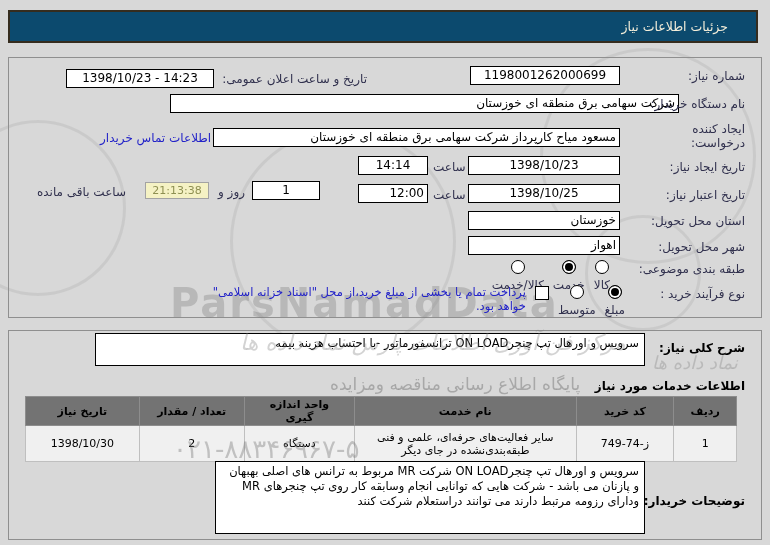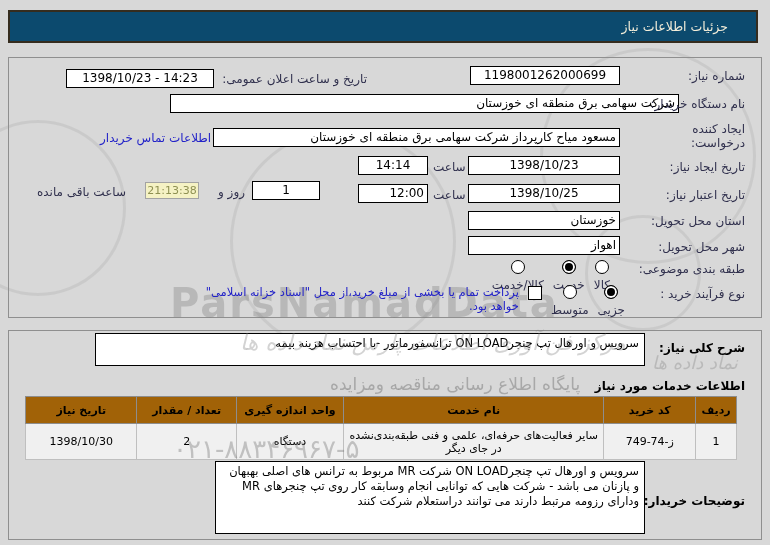--- a/index.html
+++ b/index.html
@@ -38,21 +38,21 @@
   .checkbox{width:12px;height:12px;border:1px solid #000;background:#fff;flex:0 0 auto;margin-top:1px;}
   .bluenote{font-size:11.5px;color:#2323c8;line-height:14px;width:332px;text-align:right;}
 
   
   .tabox{position:absolute;background:#fff;border:1px solid #000;box-sizing:border-box;font-size:11.5px;
     color:#000;padding:2px 5px;text-align:right;line-height:15px;overflow:hidden;z-index:2;}
 
   
   .svc-table{position:absolute;left:25px;top:396px;width:712px;border-collapse:collapse;z-index:2;
     font-size:11px;color:#000;}
-  .svc-table th{background:#a16207;border:1px solid #8d8d8d;font-weight:bold;height:24px;padding:1px 5px;}
+  .svc-table th{background:#737373;border:1px solid #8d8d8d;font-weight:bold;height:24px;padding:1px 16px;}
   .svc-table td{background:#f0f0f0;border:1px solid #bfbfbf;height:33px;text-align:center;padding:1px 4px;}
 
   
   .wm{position:absolute;pointer-events:none;color:rgba(120,120,120,0.35);z-index:1;}
   .wm-circle{position:absolute;border:3px solid rgba(128,128,128,0.15);border-radius:50%;pointer-events:none;z-index:0;}
   .wm.over{z-index:4;}
 </style>
 </head>
 <body>
 
@@ -92,21 +92,21 @@
   <span class="lbl" style="left:433px;top:160px;">ساعت</span>
   <div class="fld center ltr" style="left:358px;top:156px;width:70px;">14:14</div>
 
   <span class="lbl" style="right:25px;top:188px;">تاریخ اعتبار نیاز:</span>
   <div class="fld center" style="left:468px;top:184px;width:152px;">1398/10/25</div>
   <span class="lbl" style="left:433px;top:188px;">ساعت</span>
   <div class="fld center ltr" style="left:358px;top:184px;width:70px;text-align:right;">12:00</div>
 
   <div class="fld center" style="left:252px;top:181px;width:68px;">1</div>
   <span class="lbl" style="left:218px;top:185px;">روز و</span>
-  <div class="timer ltr" style="left:145px;top:182px;width:54px;">21:13:38</div>
+  <div class="timer ltr" style="left:145px;top:182px;width:64px;">21:13:38</div>
   <span class="lbl" style="left:37px;top:185px;">ساعت باقی مانده</span>
 
   <span class="lbl" style="right:25px;top:214px;">استان محل تحویل:</span>
   <div class="fld rt" style="left:468px;top:211px;width:152px;">خوزستان</div>
 
   <span class="lbl" style="right:25px;top:240px;">شهر محل تحویل:</span>
   <div class="fld rt" style="left:468px;top:236px;width:152px;">اهواز</div>
 
   <span class="lbl" style="right:25px;top:262px;">طبقه بندی موضوعی:</span>
   <div class="optrow" style="right:160px;top:260px;">
@@ -121,21 +121,21 @@
     <span class="opt">
       <span class="radio"></span>
       <span class="cap">کالا/خدمت</span>
     </span>
   </div>
 
   <span class="lbl" style="right:25px;top:287px;">نوع فرآیند خرید :</span>
   <div class="optrow" style="right:145px;top:285px;">
     <span class="opt">
       <span class="radio checked"></span>
-      <span class="cap">جزیی</span>
+      <span class="cap">مبلغ</span>
     </span>
     <span class="opt">
       <span class="radio"></span>
       <span class="cap">متوسط</span>
     </span>
     <span class="checkbox"></span>
     <span class="bluenote">پرداخت تمام یا بخشی از مبلغ خرید،از محل "اسناد خزانه اسلامی" خواهد بود.</span>
   </div>
 
   <div class="gbox b2"></div>

